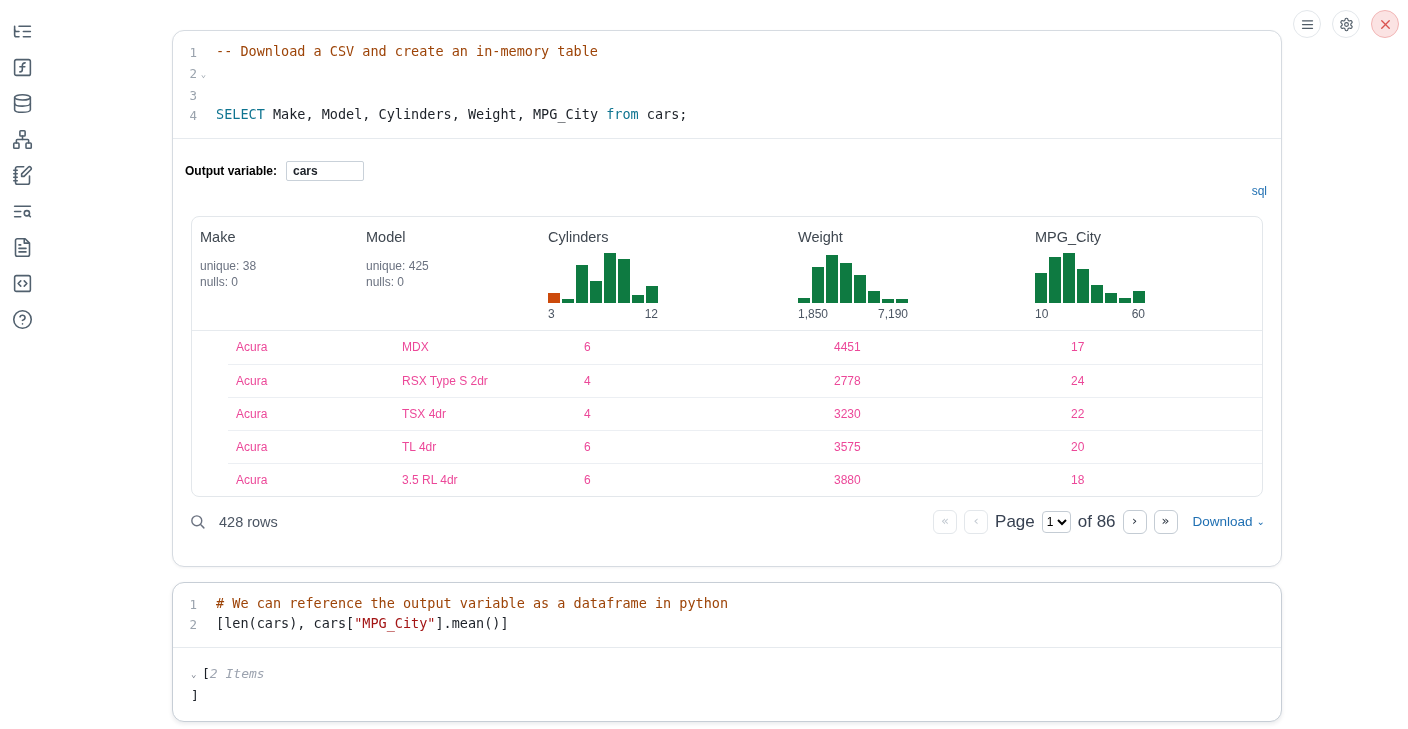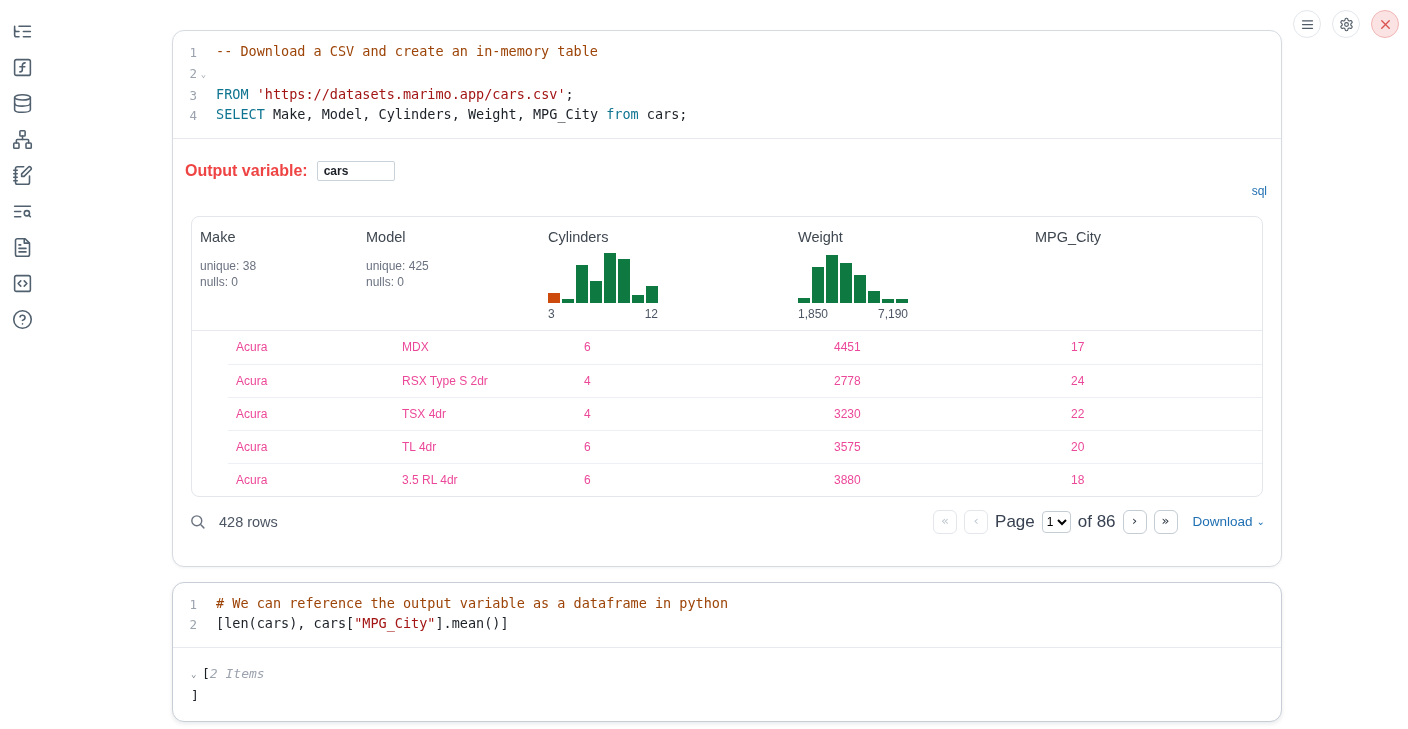--- a/index.html
+++ b/index.html
@@ -27,21 +27,21 @@
   .code-area { padding: 11px 0 12px; }
   .code-line { display: flex; font-family: "DejaVu Sans Mono", monospace; font-size: 13.5px; line-height: 19.5px; }
   .gutter { width: 24px; flex: none; text-align: right; color: #9aa3ad; font-size: 12.5px; padding-top: 1px; }
   .fold { width: 13px; flex: none; text-align: center; color: #9aa3ad; font-size: 9px; line-height: 22px; }
   .code-text { padding-left: 6px; white-space: pre; color: #1c2128; }
   .tok-kw { color: #0e7490; }
   .tok-com { color: #9d4408; }
   .tok-str { color: #a31515; }
   
   .outvar-row { border-top: 1px solid #e6eaee; padding: 5px 14px 6px 12px; display: flex; align-items: center; gap: 9px; }
-  .outvar-label { color: #ef4444; font-weight: 700; font-size: 16px; }
+  .outvar-label { color: #000000; font-weight: 700; font-size: 12px; }
   .outvar-input { width: 78px; height: 20px; border: 1px solid #c9d1d9; border-radius: 2px;
     font-size: 12px; font-weight: 700; color: #1c2128; padding: 0 6px; font-family: "Liberation Sans", sans-serif; }
   .lang-badge { margin-left: auto; color: #1f6fb2; font-size: 12px; font-weight: 400; margin-top: 40px; }
   
   .table-box { margin: 12px 18px 0; border: 1px solid #e3e7eb; border-radius: 8px; overflow: hidden; }
   .thead { display: grid; grid-template-columns: 166px 182px 250px 237px 1fr; border-bottom: 1px solid #e6eaee; }
   .th { padding: 12px 8px 8px; }
   .th-label { font-size: 14.5px; color: #3f4750; }
   .th-stats { margin-top: 13px; font-size: 12px; color: #6b7280; line-height: 16px; }
   .hist-wrap { margin-top: 6px; display: inline-block; }
@@ -188,21 +188,20 @@
           <span class="fold"></span>
           <span class="code-text"><span class="tok-com">-- Download a CSV and create an in-memory table</span></span>
         </div>
         <div class="code-line">
           <span class="gutter">2</span>
           <span class="fold">⌄</span>
         </div>
         <div class="code-line">
           <span class="gutter">3</span>
           <span class="fold"></span>
-          <span class="code-text"><span class="tok-kw">FROM</span><span> </span><span class="tok-str">'https://datasets.marimo.app/cars.csv'</span><span>;</span></span>
         </div>
         <div class="code-line">
           <span class="gutter">4</span>
           <span class="fold"></span>
           <span class="code-text"><span class="tok-kw">SELECT</span><span> Make, Model, Cylinders, Weight, MPG_City </span><span class="tok-kw">from</span><span> cars;</span></span>
         </div>
       </div>
     <div class="outvar-row">
       <span class="outvar-label">Output variable:</span>
       <input class="outvar-input" value="cars" style="">
@@ -243,21 +242,33 @@
                 <div class="bar" style="height: 48px;"></div>
                 <div class="bar" style="height: 40px;"></div>
                 <div class="bar" style="height: 28px;"></div>
                 <div class="bar" style="height: 12px;"></div>
                 <div class="bar" style="height: 4px;"></div>
                 <div class="bar" style="height: 4px;"></div>
               </div><div class="hist-labels">
                 <span>1,850</span>
                 <span>7,190</span>
               </div></div></div>
-          <div class="th"><div class="th-label">MPG_City</div></div>
+          <div class="th"><div class="th-label">MPG_City</div><div class="hist-wrap"><div class="hist">
+                <div class="bar" style="height: 30px;"></div>
+                <div class="bar" style="height: 46px;"></div>
+                <div class="bar" style="height: 50px;"></div>
+                <div class="bar" style="height: 34px;"></div>
+                <div class="bar" style="height: 18px;"></div>
+                <div class="bar" style="height: 10px;"></div>
+                <div class="bar" style="height: 5px;"></div>
+                <div class="bar" style="height: 12px;"></div>
+              </div><div class="hist-labels">
+                <span>10</span>
+                <span>60</span>
+              </div></div></div>
         </div>
       <div id="tbody">
           <div class="trow">
             <div class="td">Acura</div>
             <div class="td">MDX</div>
             <div class="td">6</div>
             <div class="td">4451</div>
             <div class="td">17</div>
           </div>
           <div class="trow">

